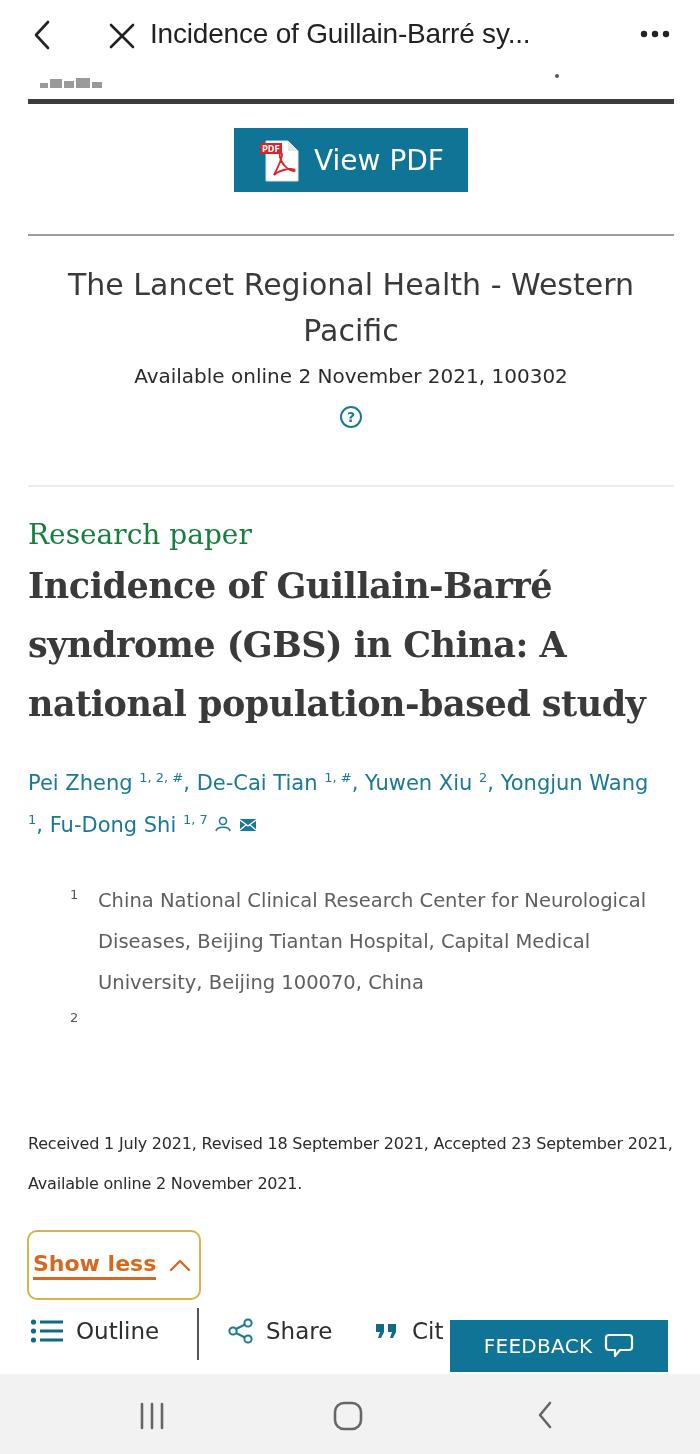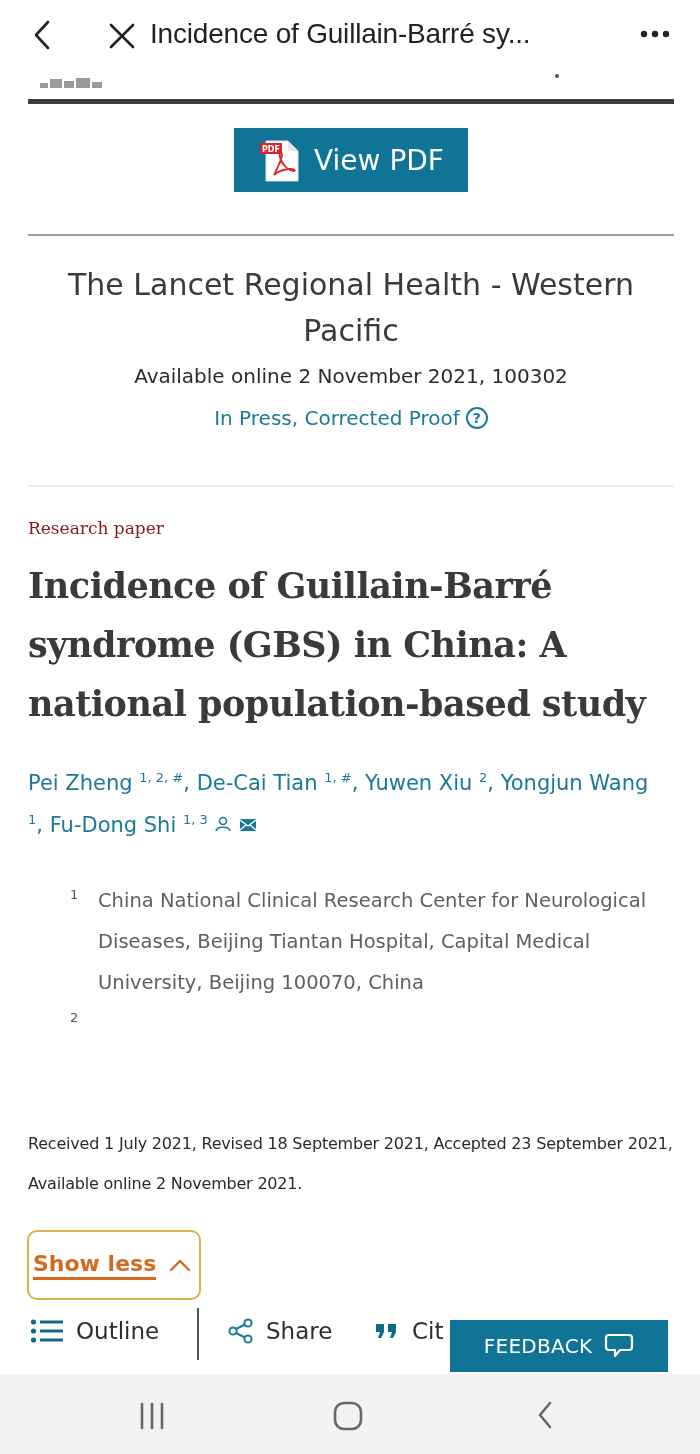--- a/index.html
+++ b/index.html
@@ -25,21 +25,21 @@
 
   .rule-mid { position: absolute; left: 28px; top: 234px; width: 646px; height: 2px; background: #9e9e9e; }
 
   .journal { position: absolute; left: 28px; top: 262px; width: 646px; text-align: center; font-family: "DejaVu Sans", sans-serif; font-size: 30px; line-height: 46px; color: #3a3a3a; font-weight: normal; }
   .avail { position: absolute; left: 28px; top: 364px; width: 646px; text-align: center; font-family: "DejaVu Sans", sans-serif; font-size: 20px; color: #2b2b2b; }
   .inpress { position: absolute; left: 28px; top: 406px; width: 646px; text-align: center; font-family: "DejaVu Sans", sans-serif; font-size: 20px; color: #1a7a95; display: flex; justify-content: center; align-items: center; gap: 6px; }
   .qmark { width: 22px; height: 22px; border: 2px solid #1a7a95; border-radius: 50%; font-size: 14px; line-height: 18px; text-align: center; color: #1a7a95; font-weight: bold; }
 
   .rule-light { position: absolute; left: 28px; top: 485px; width: 646px; height: 2px; background: #ececec; }
 
-  .article-type { position: absolute; left: 28px; top: 518px; font-family: "DejaVu Serif", serif; font-size: 17px; color: #7f1d1d; }
+  .article-type { position: absolute; left: 28px; top: 518px; font-family: "DejaVu Serif", serif; font-size: 28px; color: #15803d; }
   .article-title { position: absolute; left: 28px; top: 556px; width: 650px; font-family: "DejaVu Serif", serif; font-size: 35px; line-height: 59px; color: #3a3a3a; letter-spacing: -0.5px; }
 
   .authors { position: absolute; left: 28px; top: 762px; width: 640px; font-family: "DejaVu Sans", sans-serif; font-size: 21px; line-height: 42px; color: #1a7a95; }
   .authors sup { font-size: 13px; vertical-align: 8px; line-height: 0; }
   .authors .author { cursor: pointer; }
   .icon-inline { display: inline-block; vertical-align: middle; }
 
   .affils { position: absolute; left: 70px; top: 880px; width: 610px; font-family: "DejaVu Sans", sans-serif; font-size: 19.5px; line-height: 41px; color: #5f5f5f; }
   .affil { position: relative; padding-left: 28px; }
   .affil .num { position: absolute; left: 0; top: -6px; font-size: 13px; color: #555; }
@@ -101,35 +101,34 @@
     </svg>
   </div>
   <span class="label">View PDF</span>
 </div>
 
 <div class="rule-mid"></div>
 
 <div class="journal">The Lancet Regional Health - Western Pacific</div>
 <div class="avail">Available online 2 November 2021, 100302</div>
 <div class="inpress">
-  <span>In Press, Corrected Proof</span>
   <span class="qmark">?</span>
 </div>
 
 <div class="rule-light"></div>
 
 <div class="article-type">Research paper</div>
 <h1 class="article-title">Incidence of Guillain-Barré syndrome (GBS) in China: A national population-based study</h1>
 
 <div class="authors">
   <span class="author"><span>Pei Zheng</span> <sup>1, 2, #</sup></span>,
   <span class="author"><span>De-Cai Tian</span> <sup>1, #</sup></span>,
   <span class="author"><span>Yuwen Xiu</span> <sup>2</sup></span>,
   <span class="author"><span>Yongjun Wang</span> <sup>1</sup></span>,
-  <span class="author"><span>Fu-Dong Shi</span> <sup>1, 3</sup></span>
+  <span class="author"><span>Fu-Dong Shi</span> <sup>1, 7</sup></span>
   <span class="icon-inline">
     <svg width="18" height="18" viewBox="0 0 18 18">
         <circle cx="9" cy="6" r="3.5" fill="none" stroke="#1a7a95" stroke-width="1.6"></circle>
         <path d="M2 16 C3 11 15 11 16 16" fill="none" stroke="#1a7a95" stroke-width="1.6"></path>
       </svg>
   </span>
   <span class="icon-inline">
     <svg width="18" height="16" viewBox="0 0 18 16">
         <rect x="1" y="2" width="16" height="12" fill="#1a7a95"></rect>
         <path d="M1 3 L9 9 L17 3 M1 13 L7 8 M17 13 L11 8" stroke="#fff" stroke-width="1.3" fill="none"></path>

